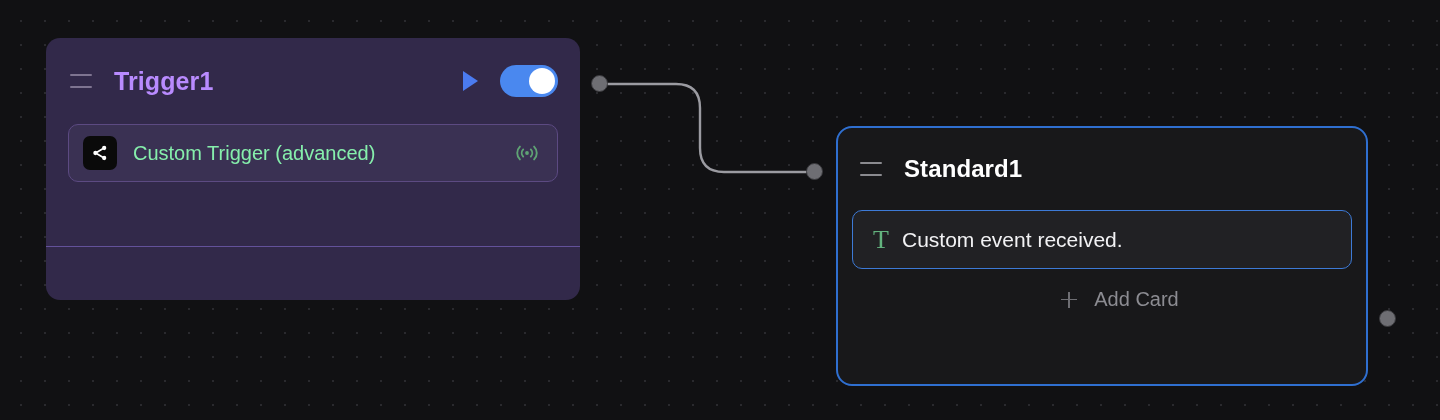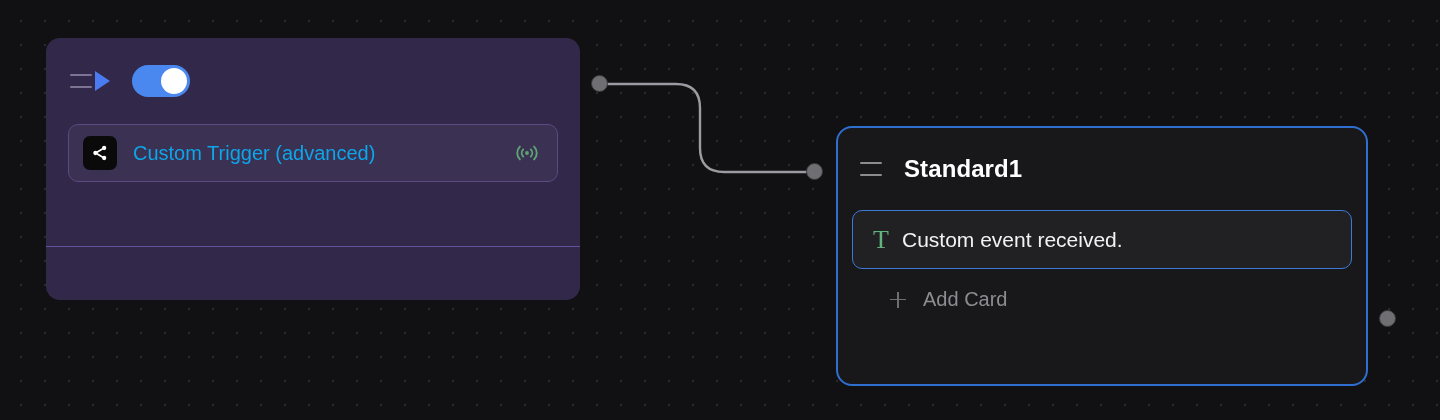--- a/index.html
+++ b/index.html
@@ -143,21 +143,21 @@
     background: #0a0a0a;
     flex: 0 0 auto;
     display: flex;
     align-items: center;
     justify-content: center;
   }
   .inner-label {
     flex: 1 1 auto;
     margin-left: 16px;
     font-size: 20px;
-    color: #0ea5e9;
+    color: #86efac;
     white-space: nowrap;
     overflow: hidden;
     text-overflow: ellipsis;
   }
   .trailing-icon { flex: 0 0 auto; display:flex; align-items:center; }
 
   .divider {
     position: absolute;
     left: 0;
     right: 0;
@@ -234,24 +234,25 @@
   .card-item-label {
     margin-left: 9px;
     font-size: 21px;
     color: #f2f2f4;
     white-space: nowrap;
     overflow: hidden;
     text-overflow: ellipsis;
   }
   .add-card-row {
     margin-top: 19px;
-    padding-left: 52px;
+    padding-left: 36px;
     display: flex;
     align-items: center;
     cursor: pointer;
+    justify-content: center;
   }
   .plus-icon {
     position: relative;
     width: 16px;
     height: 16px;
     flex: 0 0 auto;
   }
   .plus-icon::before, .plus-icon::after {
     content: "";
     position: absolute;
@@ -275,20 +276,21 @@
     <path d="M 608,84 L 676,84 Q 700,84 700,108 L 700,148 Q 700,172 724,172 L 806,172" fill="none" stroke="#9b9ba1" stroke-width="2.4" stroke-linecap="round"></path>
   </svg>
 
   <div id="trigger-node">
 
     <div class="node-header">
       <div class="drag-handle">
         <span></span>
           <span></span>
       </div>
+      <div class="node-title" id="trigger-title">Trigger1</div>
 
       <div class="play-btn">
         <div class="play-tri"></div>
       </div>
 
       <div class="toggle">
         <div class="knob"></div>
       </div>
     </div>
 

